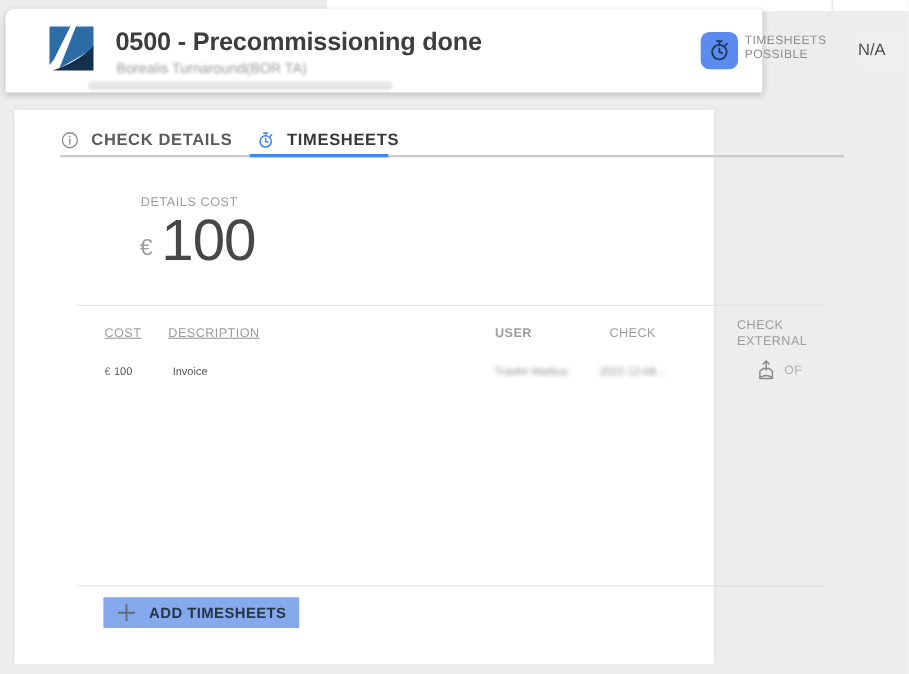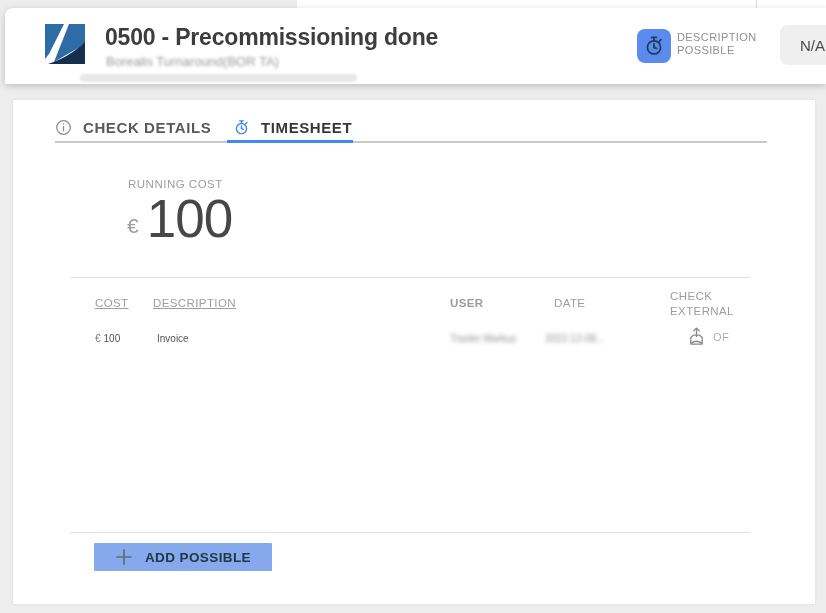--- a/index.html
+++ b/index.html
@@ -8,21 +8,21 @@
     background:#ededed;
     font-family:"Liberation Sans", sans-serif;
     -webkit-font-smoothing:antialiased;
   }
   
   .top-right-strip{position:absolute;left:297px;top:0;width:529px;height:10px;background:#ffffff;}
   .top-right-strip .vline{position:absolute;left:459px;top:0;width:1px;height:10px;background:#ddd;}
 
   
   .header-card{
-    position:absolute;left:5px;top:8px;width:821px;height:76px;
+    position:absolute;left:5px;top:8px;width:688px;height:76px;
     background:#ffffff;border-radius:8px 0 0 0;
     box-shadow:0 2px 7px rgba(0,0,0,0.20);
   }
   .logo{position:absolute;left:37px;top:13px;width:46px;height:46px;}
   .hdr-title{
     position:absolute;left:100px;top:16px;font-size:23px;font-weight:600;
     color:#3d3d3d;letter-spacing:-0.2px;white-space:nowrap;
   }
   .hdr-subtitle{
     position:absolute;left:101px;top:46px;font-size:13px;color:#9a9a9a;
@@ -38,25 +38,25 @@
   }
   .status-label{
     position:absolute;left:672px;top:23px;width:76px;
     font-size:11px;line-height:13px;letter-spacing:0.4px;color:#8f8f8f;font-weight:500;
   }
   .na-button{
     position:absolute;left:775px;top:17px;width:80px;height:40px;border-radius:8px;
     background:#efefef;display:flex;align-items:center;
     font-size:15px;color:#4a4a4a;
   }
-  .na-button span{margin-left:20px;}
+  .na-button span{}
 
   
   .main-panel{
-    position:absolute;left:13px;top:100px;width:802px;height:504px;background:#ffffff;
+    position:absolute;left:13px;top:100px;width:636px;height:504px;background:#ffffff;
     box-shadow:0 0 3px rgba(0,0,0,0.07);
   }
   
   .tab{
     position:absolute;top:13px;height:28px;display:flex;align-items:center;gap:11px;
     cursor:pointer;
   }
   .tab-check{left:42px;}
   .tab-timesheets{left:220px;}
   .tab .lbl{
@@ -133,21 +133,21 @@
   <div class="timer-chip icon">
     <svg width="22" height="22" viewBox="0 0 24 24" fill="none" stroke="#1d3a5f" stroke-width="1.9" stroke-linecap="round">
       <circle cx="12" cy="13.5" r="7.2"></circle>
       <line x1="9.4" y1="2.6" x2="14.6" y2="2.6"></line>
       <line x1="12" y1="3" x2="12" y2="6"></line>
       <line x1="17.9" y1="6.8" x2="19.6" y2="5.1"></line>
       <line x1="12" y1="13.5" x2="12" y2="9.8"></line>
       <line x1="12" y1="13.5" x2="14.7" y2="14.6"></line>
     </svg>
   </div>
-  <div class="status-label">DESCRIPTION POSSIBLE</div>
+  <div class="status-label">TIMESHEETS POSSIBLE</div>
 
   <div class="na-button">
     <span>N/A</span>
   </div>
 </div>
 
 <div class="main-panel">
 
   <div class="tab tab-check">
     <span class="icon">
@@ -164,37 +164,37 @@
     <span class="icon">
       <svg width="17" height="17" viewBox="0 0 24 24" fill="none" stroke="#4186f5" stroke-width="2" stroke-linecap="round">
         <circle cx="12" cy="13.5" r="7.2"></circle>
         <line x1="9.4" y1="2.6" x2="14.6" y2="2.6"></line>
         <line x1="12" y1="3" x2="12" y2="6"></line>
         <line x1="17.9" y1="6.8" x2="19.6" y2="5.1"></line>
         <line x1="12" y1="13.5" x2="12" y2="9.8"></line>
         <line x1="12" y1="13.5" x2="14.7" y2="14.6"></line>
       </svg>
     </span>
-    <span class="lbl">TIMESHEET</span>
+    <span class="lbl">TIMESHEETS</span>
   </div>
   <div class="tabs-underline"></div>
   <div class="tabs-underline-active"></div>
 
-  <div class="rc-label">RUNNING COST</div>
+  <div class="rc-label">DETAILS COST</div>
   <div class="rc-value">
     <span class="rc-cur">€</span>
     <span class="rc-num">100</span>
   </div>
 
   <div class="divider div1"></div>
 
   <div class="th th-cost">COST</div>
   <div class="th th-desc">DESCRIPTION</div>
   <div class="th th-user">USER</div>
-  <div class="th th-date">DATE</div>
+  <div class="th th-date">CHECK</div>
   <div class="th th-ext">CHECK EXTERNAL</div>
 
   <div>
     <div class="td td-cost">
       <span class="cur">€</span><span>100</span>
     </div>
     <div class="td td-desc">Invoice</div>
     <div class="td td-user">Traxler Markus</div>
     <div class="td td-date">2022-12-08...</div>
     <div class="ext-cell">
@@ -212,16 +212,16 @@
 
   <div class="divider div2"></div>
 
   <button class="add-btn">
     <span class="icon">
       <svg width="18" height="18" viewBox="0 0 18 18" stroke="#5f6b76" stroke-width="1.7" stroke-linecap="round">
         <line x1="9" y1="2" x2="9" y2="16"></line>
         <line x1="2" y1="9" x2="16" y2="9"></line>
       </svg>
     </span>
-    <span class="lbl">ADD POSSIBLE</span>
+    <span class="lbl">ADD TIMESHEETS</span>
   </button>
 
 </div>
 
 </body></html>

